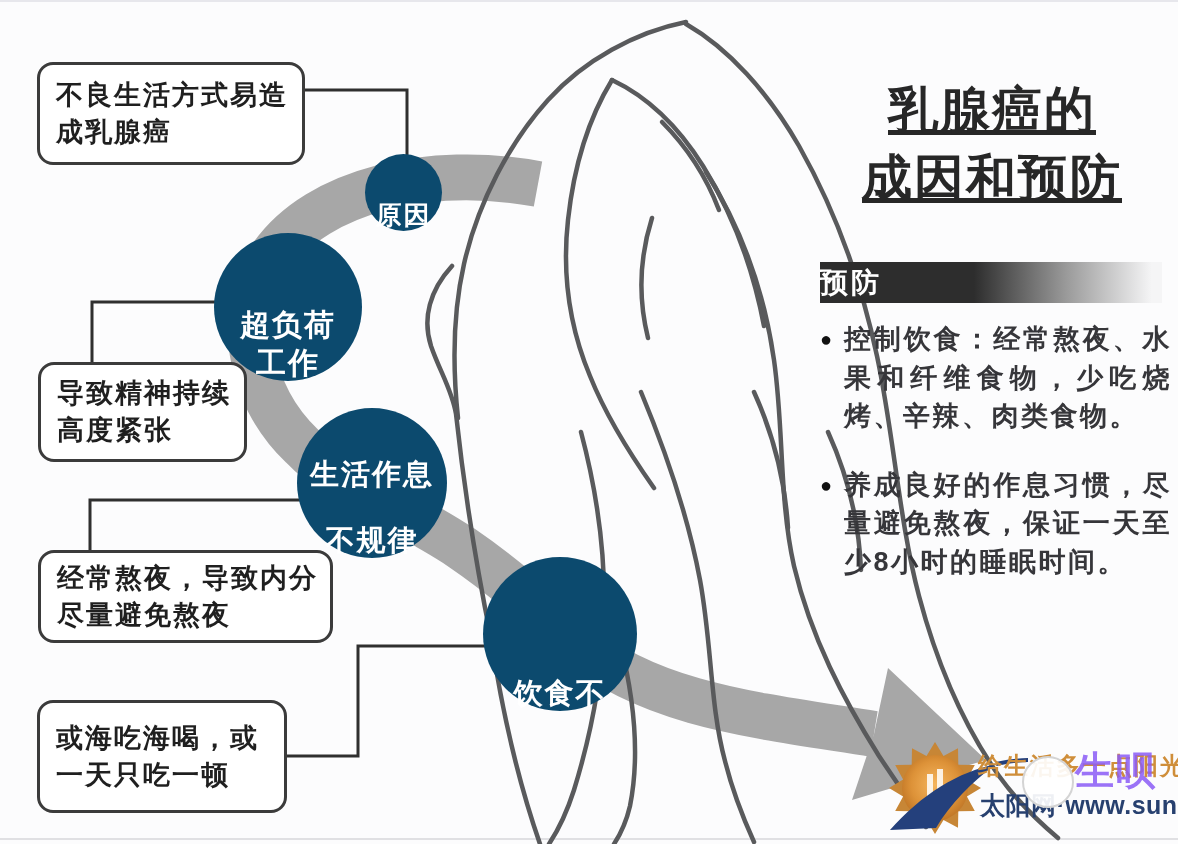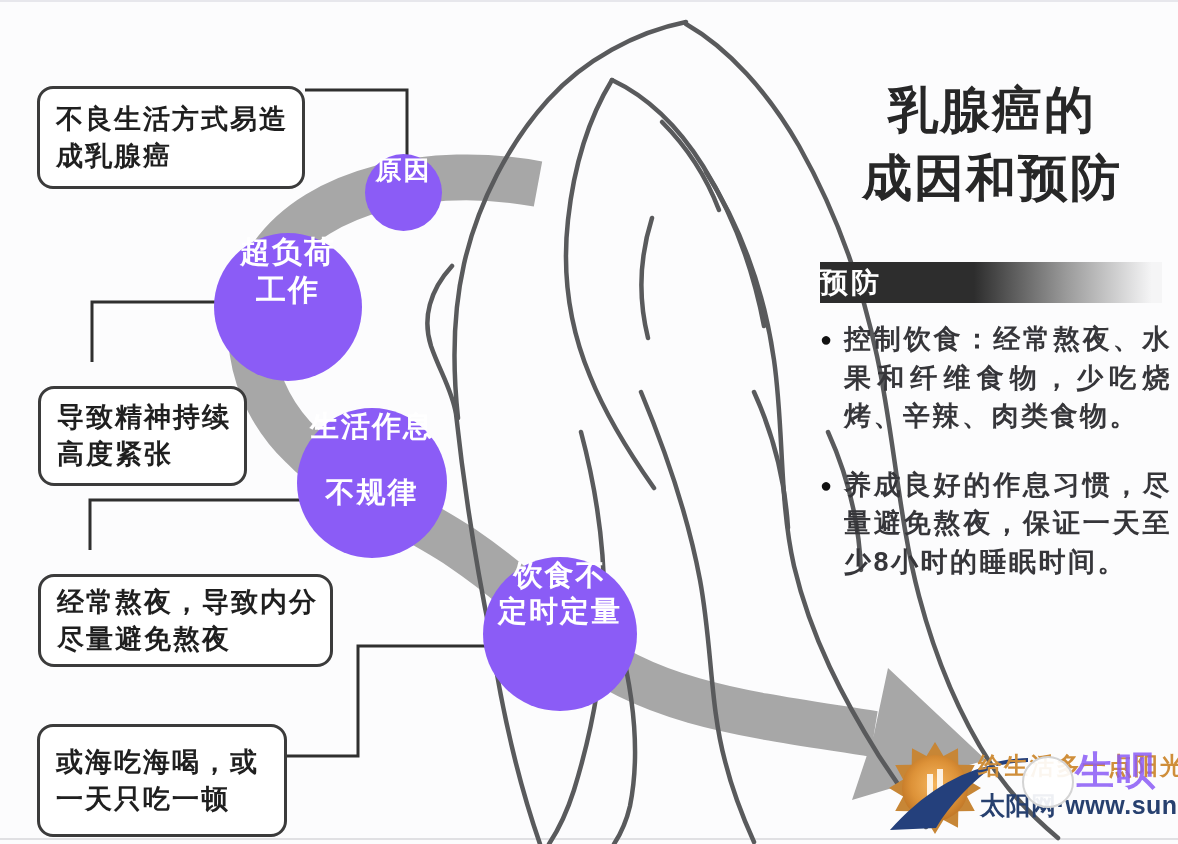--- a/index.html
+++ b/index.html
@@ -8,46 +8,46 @@
     background:#fcfcfd;
     font-family:"Liberation Sans","DejaVu Sans",sans-serif;
   }
   .edge-line{position:absolute;left:0;right:0;height:2px;background:#e7e7ec;}
   svg.art{position:absolute;left:0;top:0;}
 
   
   .callout{
     position:absolute;background:#ffffff;border:3px solid #3b3b3b;border-radius:16px;
     color:#1f1f1f;font-size:27px;font-weight:600;line-height:37px;letter-spacing:2px;
-    padding:14px 16px;box-sizing:border-box;display:flex;flex-direction:column;justify-content:center;margin-top:24px;
+    padding:14px 16px;box-sizing:border-box;display:flex;flex-direction:column;justify-content:center;
   }
   .callout span{display:block;white-space:nowrap;}
   .b1{left:37px;top:62px;width:268px;height:103px;}
   .b2{left:38px;top:362px;width:209px;height:100px;}
   .b3{left:38px;top:550px;width:295px;height:93px;}
   .b4{left:37px;top:700px;width:250px;height:113px;}
 
   
   .node{
-    position:absolute;border-radius:50%;background:#8b5cf6;color:#ffffff;
-    display:flex;flex-direction:column;align-items:center;justify-content:flex-start;
+    position:absolute;border-radius:50%;background:#0c4a6e;color:#ffffff;
+    display:flex;flex-direction:column;align-items:center;justify-content:flex-end;
     text-align:center;font-weight:700;letter-spacing:2px;
   }
   .node span{display:block;line-height:1.25;}
   .origin{left:365px;top:154px;width:77px;height:77px;font-size:26px;}
   .n1{left:214px;top:233px;width:148px;height:148px;font-size:30px;}
   .n2{left:297px;top:408px;width:150px;height:150px;font-size:29px;gap:30px;}
   .n3{left:483px;top:557px;width:154px;height:154px;font-size:29px;}
 
   
   .page-title{
     position:absolute;left:818px;top:76px;width:348px;text-align:center;
     color:#272727;font-size:50px;font-weight:800;line-height:1.36;letter-spacing:2px;
   }
-  .page-title span{display:block;}
+  .page-title span{display:block;text-decoration:underline;}
   .prev-bar{
     position:absolute;left:820px;top:262px;width:342px;height:41px;
     background:linear-gradient(to right,#2d2d2d 0%,#2d2d2d 45%,#9a9a9a 72%,#f5f5f6 97%);
     color:#ffffff;font-size:28px;font-weight:700;line-height:41px;
     box-sizing:border-box;letter-spacing:3px;
   }
   .prev-list{position:absolute;left:820px;top:320px;width:352px;}
   .prev-item{display:flex;align-items:flex-start;margin-bottom:30px;}
   .prev-item .dot{flex:0 0 24px;font-size:20px;line-height:38px;color:#111111;}
   .prev-item .txt{
@@ -153,21 +153,20 @@
   <div class="node n1">
     <span>超负荷</span>
     <span>工作</span>
   </div>
   <div class="node n2">
     <span>生活作息</span>
     <span>不规律</span>
   </div>
   <div class="node n3">
     <span>饮食不</span>
-    <span>定时定量</span>
   </div>
 
   <div class="page-title">
     <span>乳腺癌的</span>
     <span>成因和预防</span>
   </div>
 
   <div class="prev-bar">
     <span>预防</span>
   </div>

